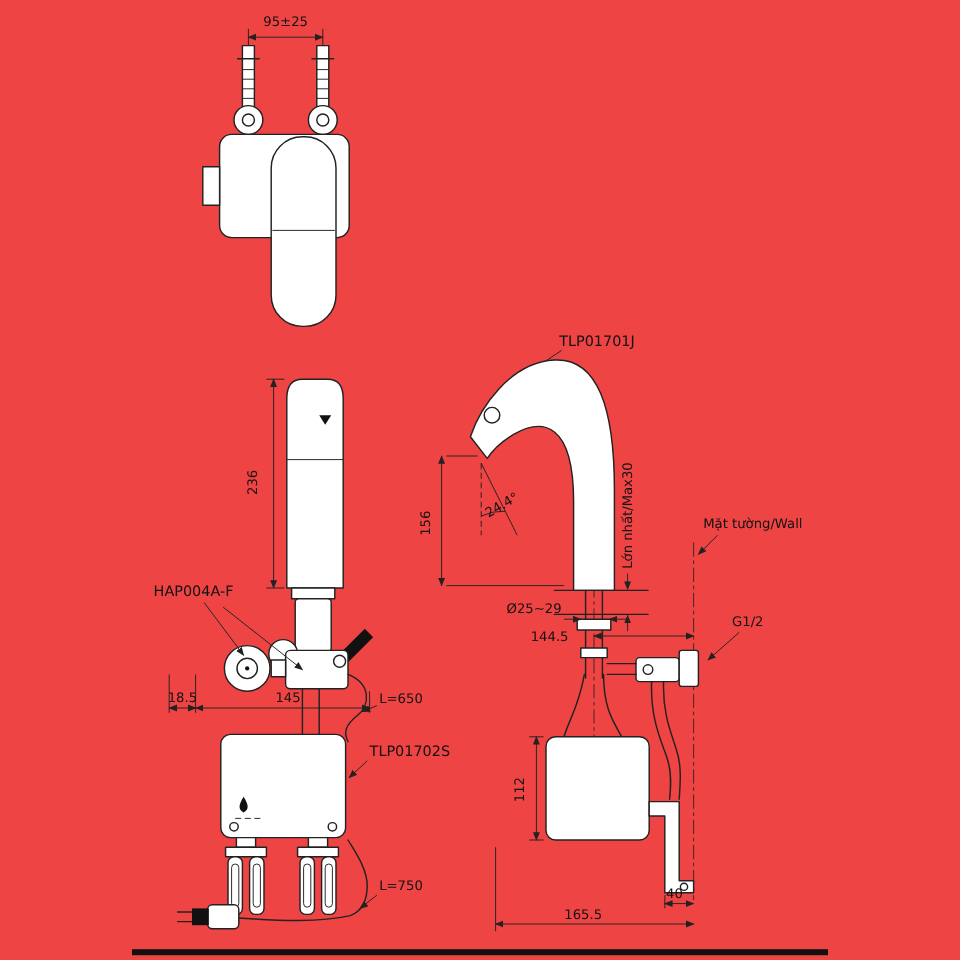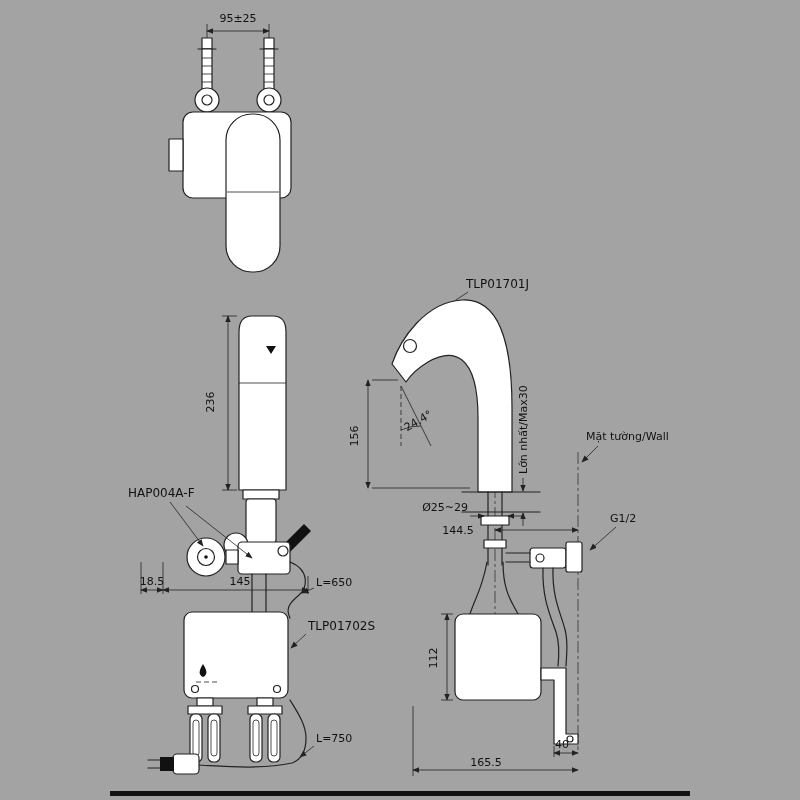--- a/index.html
+++ b/index.html
@@ -1,16 +1,16 @@
 <!DOCTYPE html>
 <html><head>
 <meta charset="utf-8">
 <style>
   html,body{margin:0;padding:0;background:#fff;}
-  .canvas{position:relative;width:800px;height:800px;background:#a3a3a3;font-family:"DejaVu Sans",sans-serif;overflow:hidden;}
+  .canvas{position:relative;width:800px;height:800px;background:#ef4444;font-family:"DejaVu Sans",sans-serif;overflow:hidden;}
   svg{display:block;}
   .ln{fill:none;stroke:#222;stroke-width:1.2;stroke-linecap:round;stroke-linejoin:round;}
   .thin{fill:none;stroke:#222;stroke-width:0.8;}
   .fw{fill:#fff;stroke:#222;stroke-width:1.2;stroke-linejoin:round;}
   .blk{fill:#111;stroke:none;}
   .dim{fill:none;stroke:#222;stroke-width:0.8;}
   .cl{fill:none;stroke:#222;stroke-width:0.7;stroke-dasharray:12 3 3 3;}
   text.t{font-size:11px;fill:#111;}
   text.lbl{font-size:12px;fill:#111;}
 </style>

